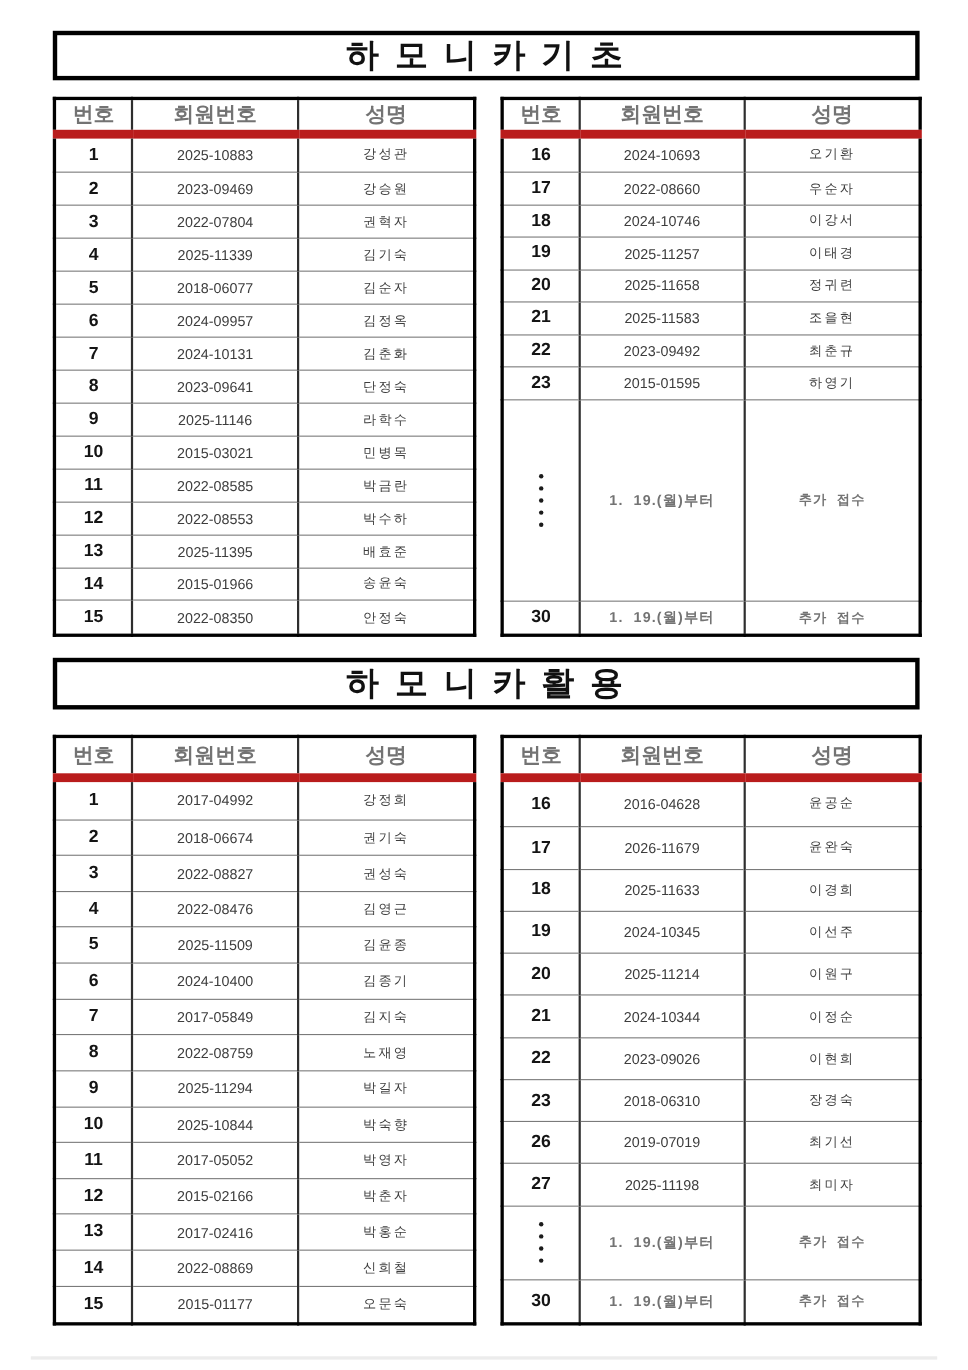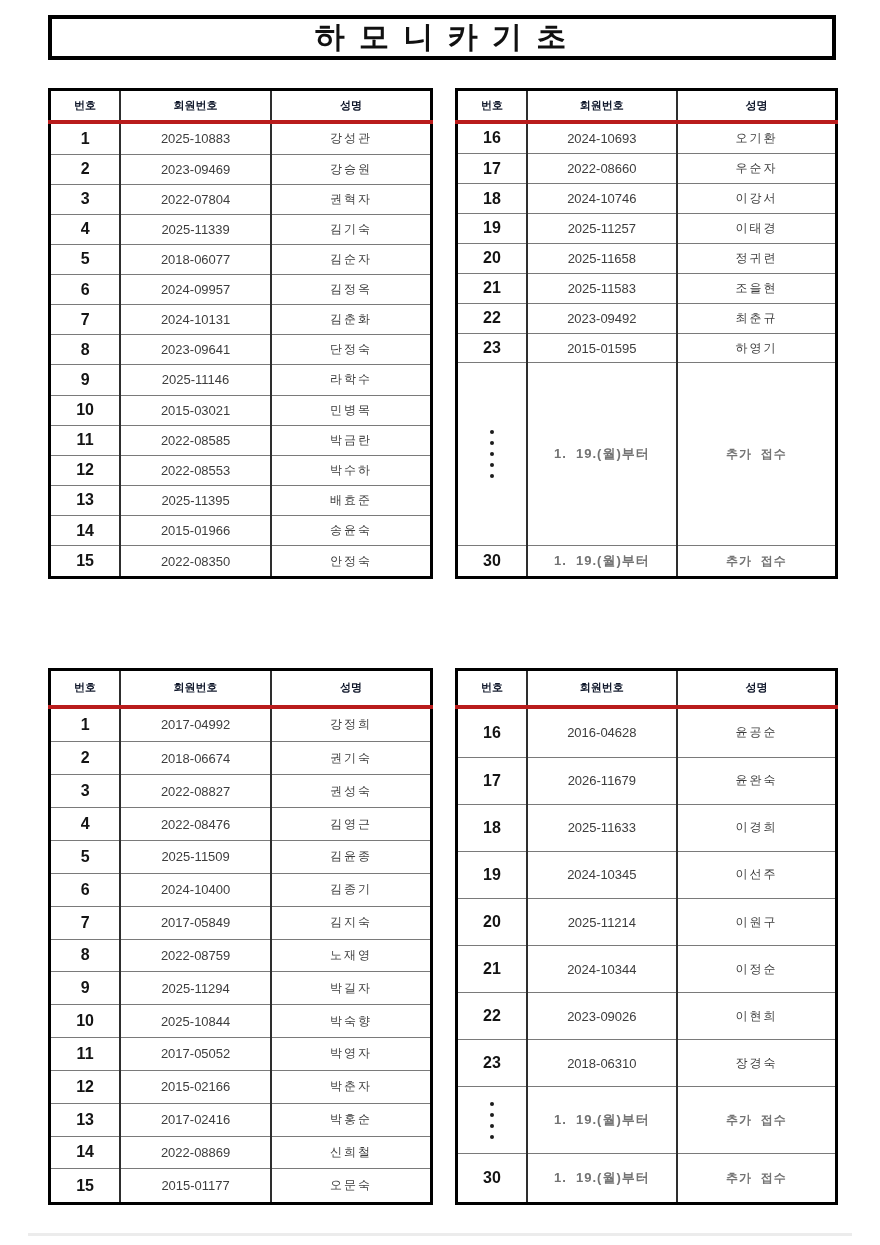--- a/index.html
+++ b/index.html
@@ -8,39 +8,39 @@
     position:relative; width:880px; height:1245px; background:#ffffff;
     font-family:"Liberation Sans","DejaVu Sans",sans-serif; overflow:hidden;
   }
   .title-box {
     position:absolute; left:48px; width:788px; border:4px solid #000;
     display:flex; align-items:center; justify-content:center; background:#fff;
   }
   .title-box h1 {
     font-size:30px; font-weight:bold; color:#111; letter-spacing:3px; white-space:pre;
   }
-  #title-box-1 { top:15px; height:45px; }
+  #title-box-1 { top:28px; height:45px; }
   #title-box-2 { top:598px; height:47px; }
 
   table.roster {
     position:absolute; border-collapse:collapse; table-layout:fixed;
     border:3px solid #000; background:#fff;
   }
   #table-1-left  { left:48px;  top:88px;  width:385px; height:491px; }
   #table-1-right { left:455px; top:88px;  width:383px; height:491px; }
   #table-2-left  { left:48px;  top:668px; width:385px; height:537px; }
   #table-2-right { left:455px; top:668px; width:383px; height:537px; }
 
   .roster th, .roster td {
     border-left:2px solid #2e2e2e; border-right:2px solid #2e2e2e;
     border-top:1px solid #7a7a7a; border-bottom:1px solid #7a7a7a;
     text-align:center; vertical-align:middle; overflow:hidden;
   }
   .roster thead th {
-    font-size:11px; font-weight:bold; color:#0f172a; border-bottom:4px solid #b91c1c;
+    font-size:19px; font-weight:bold; color:#737373; border-bottom:8px solid #b91c1c;
   }
   td.no-cell   { font-size:16px; font-weight:bold; color:#141414; }
   td.member-cell { font-size:13px; color:#3d3d3d; }
   td.name-cell { font-size:12px; color:#3d3d3d; letter-spacing:2px; }
   td.blue { color:#737373; font-weight:bold; white-space:pre; letter-spacing:1px; }
 
   .dots { display:flex; flex-direction:column; align-items:center; gap:7px; }
   .dots i { width:4px; height:4px; border-radius:50%; background:#1c1c1c; }
 
   .scan-artifact {
@@ -216,20 +216,23 @@
           <td class="name-cell blue">추가  접수</td>
         </tr>
         <tr>
           <td class="no-cell">30</td>
           <td class="member-cell blue">1.  19.(월)부터</td>
           <td class="name-cell blue">추가  접수</td>
         </tr>
       </tbody>
     </table>
 
+  <div class="title-box" id="title-box-2">
+    <h1>하 모 니 카 활 용</h1>
+  </div>
 
   <table class="roster" id="table-2-left">
       <colgroup>
         <col style="width: 18.5%;">
         <col style="width: 39.5%;">
         <col style="width: 42%;">
       </colgroup>
       <thead>
         <tr style="height: 37px;">
           <th>번호</th>
@@ -362,20 +365,30 @@
         <tr>
           <td class="no-cell">22</td>
           <td class="member-cell">2023-09026</td>
           <td class="name-cell">이현희</td>
         </tr>
         <tr>
           <td class="no-cell">23</td>
           <td class="member-cell">2018-06310</td>
           <td class="name-cell">장경숙</td>
         </tr>
+        <tr>
+          <td class="no-cell">26</td>
+          <td class="member-cell">2019-07019</td>
+          <td class="name-cell">최기선</td>
+        </tr>
+        <tr>
+          <td class="no-cell">27</td>
+          <td class="member-cell">2025-11198</td>
+          <td class="name-cell">최미자</td>
+        </tr>
         <tr style="height: 67px;">
           <td class="no-cell">
             <div class="dots">
               <i></i>
               <i></i>
               <i></i>
               <i></i>
             </div>
           </td>
           <td class="member-cell blue">1.  19.(월)부터</td>

